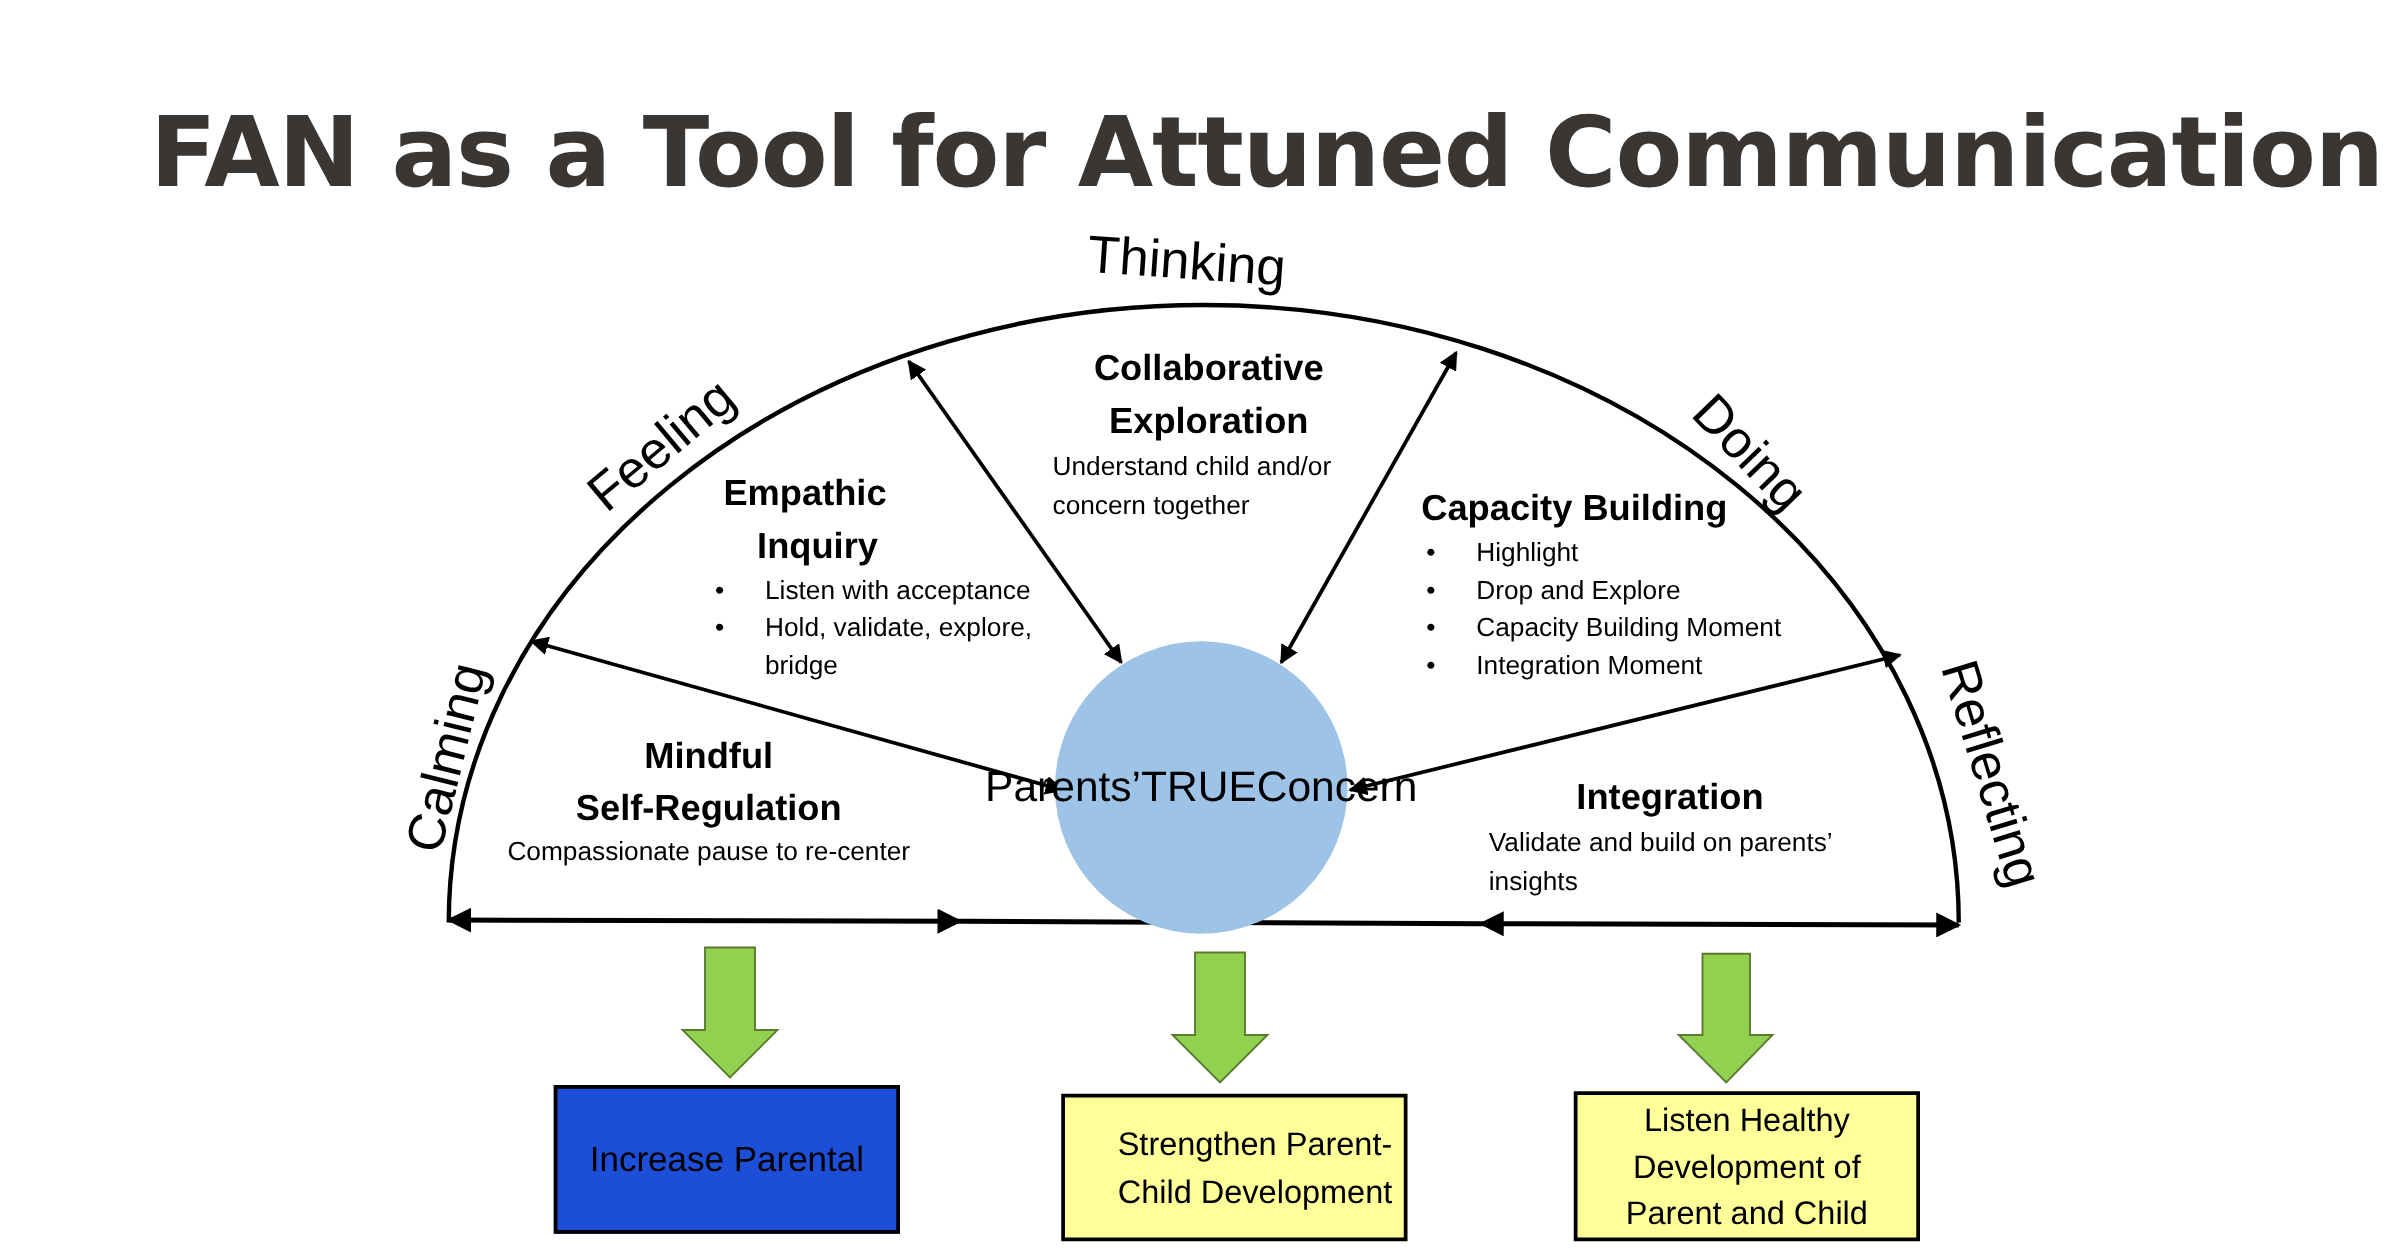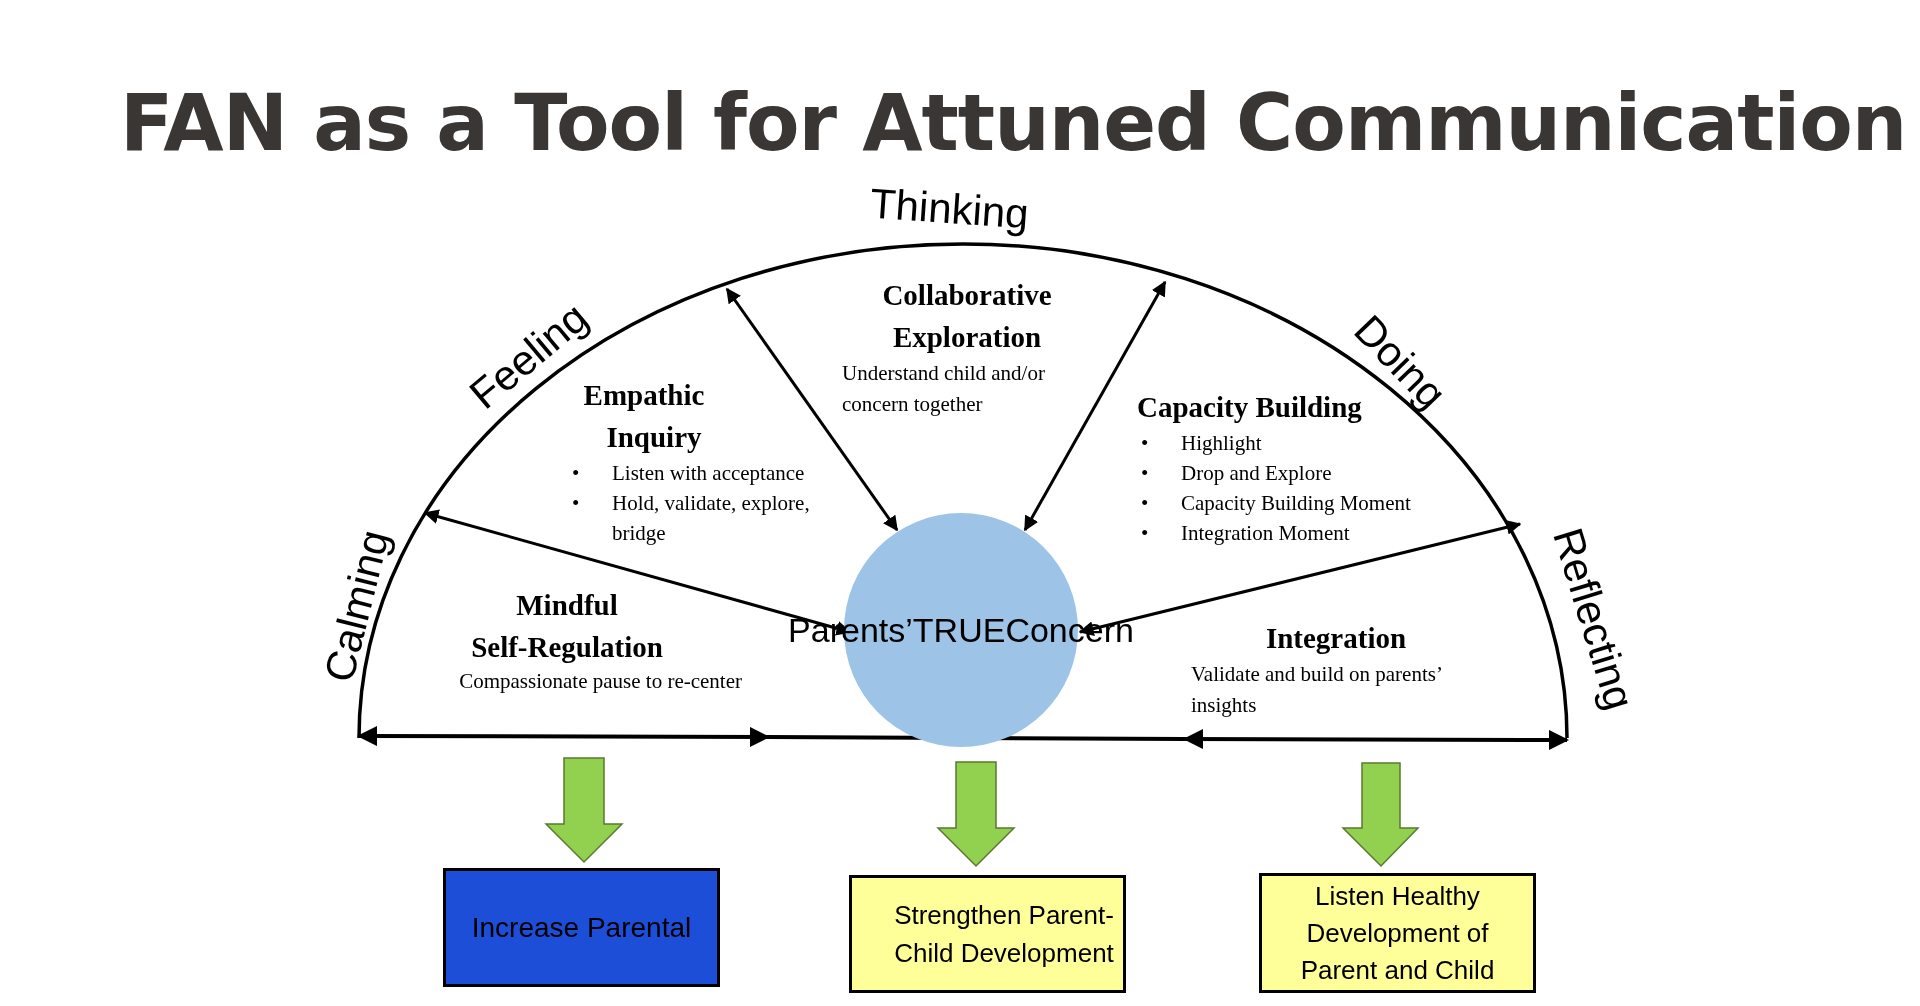--- a/index.html
+++ b/index.html
@@ -3,21 +3,21 @@
 <meta charset="utf-8">
 <style>
   html, body { margin: 0; padding: 0; background: #ffffff; }
   body { width: 1920px; height: 1006px; position: relative; overflow: hidden; font-family: "Liberation Sans", sans-serif; }
   .title {
     position: absolute; left: 120px; top: 78px;
     font-family: "DejaVu Sans", sans-serif; font-weight: bold;
     font-size: 78px; letter-spacing: -1px; color: #3a3634; white-space: nowrap;
   }
   svg#fan { position: absolute; left: 0; top: 0; }
-  .txt { position: absolute; color: #000; font-family: Liberation Serif, serif; white-space: nowrap; }
+  .txt { position: absolute; color: #000; font-family: Liberation Sans, sans-serif; white-space: nowrap; }
   .heading { font-weight: bold; font-size: 29px; line-height: 42px; text-align: center; }
   .desc { font-size: 21px; line-height: 31px; }
   .bullets { list-style: none; margin: 0; padding: 0; font-size: 21px; line-height: 30px; }
   .bullets li { position: relative; padding-left: 40px; }
   .bullets li::before { content: "•"; position: absolute; left: 0; }
   .arclabel { position: absolute; font-size: 42px; color: #000; white-space: nowrap; transform-origin: center center; }
   .center-label { position: absolute; left: 845px; top: 514px; width: 232px; height: 232px; display: flex; flex-direction: row; align-items: center; justify-content: center; font-size: 34px; line-height: 52px; color: #000; text-align: center; }
   .outcome { position: absolute; background: #ffff99; border: 3px solid #000; box-sizing: border-box; display: flex; align-items: center; justify-content: center; text-align: center; font-size: 28px; line-height: 38px; color: #000; }
 </style>
 <style>.bullets li.cont::before{content:"";}</style></head>
@@ -58,21 +58,21 @@
 
 <div class="center-label">
   <div>Parents’</div>
   <div>TRUE</div>
   <div>Concern</div>
 </div>
 
 <div class="txt" style="left:392px; top:584px; width:350px;">
   <div class="heading">Mindful</div>
   <div class="heading">Self-Regulation</div>
-  <div class="desc" style="text-align:right; margin-top:-2px;">Compassionate pause to re-center</div>
+  <div class="desc" style="text-align:center; margin-top:-2px;">Compassionate pause to re-center</div>
 </div>
 
 <div class="txt" style="left:567px; top:374px;">
   <div class="heading" style="width:150px; margin-left:2px;">Empathic</div>
   <div class="heading" style="width:170px; margin-left:2px;">Inquiry</div>
   <ul class="bullets" style="margin-left:5px;">
     <li>Listen with acceptance</li>
     <li>Hold, validate, explore,</li>
     <li class="cont" style="list-style: none; --x: 0;"><span>bridge</span></li>
   </ul>

